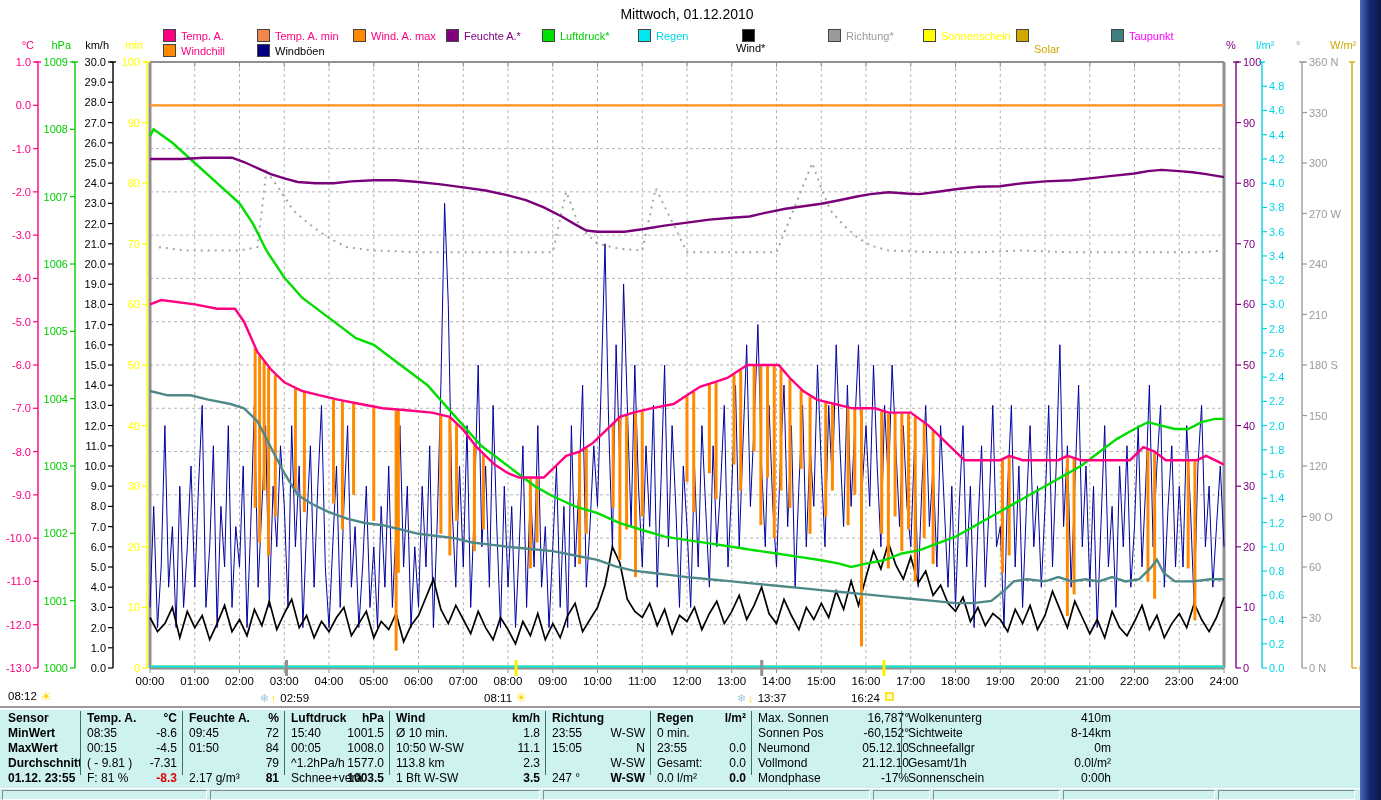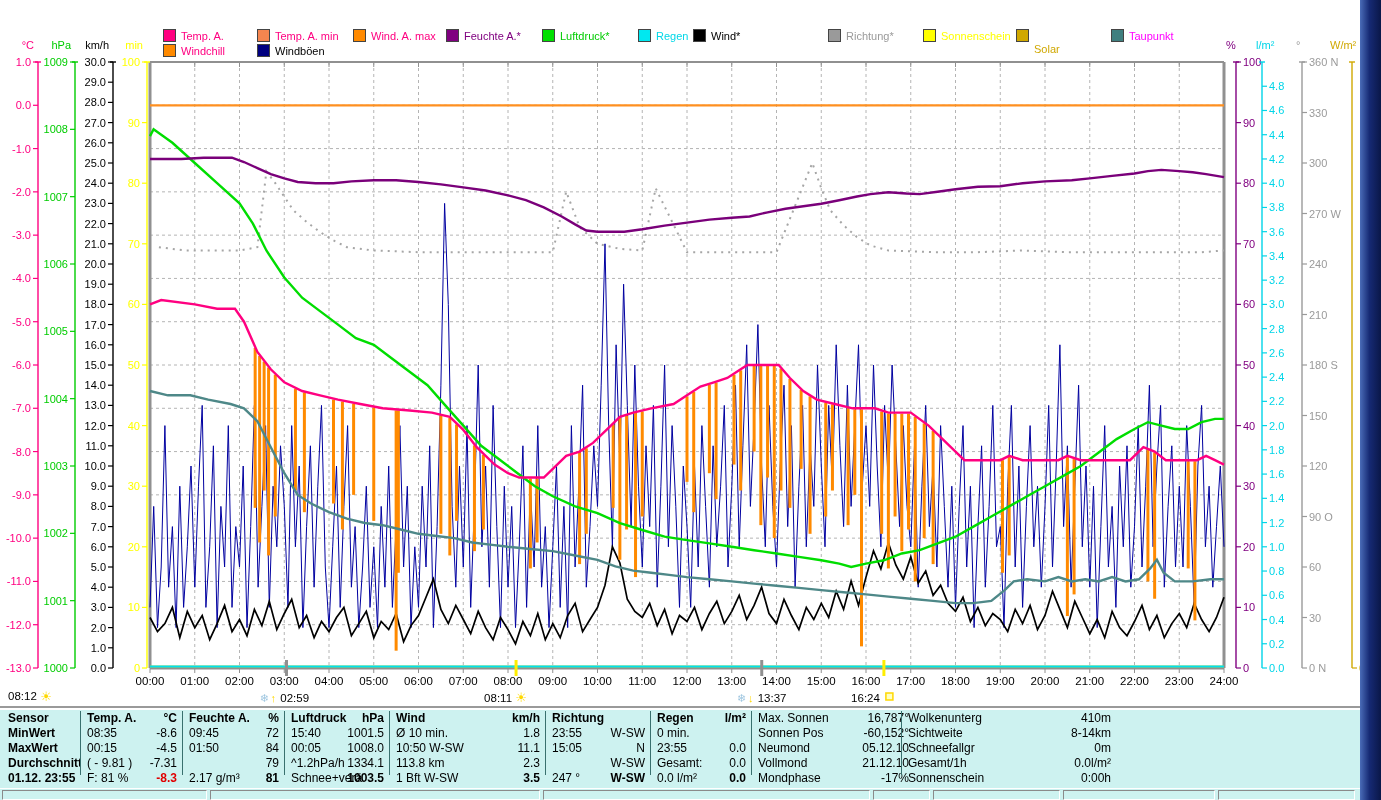--- a/index.html
+++ b/index.html
@@ -23,20 +23,21 @@
   #status-bar{position:absolute;left:0;top:789px;width:1360px;height:11px;background:#cdf2f0;}
   .panel{position:absolute;top:1px;height:8px;background:#cdf2f0;
          border:1px solid;border-color:#8a8a8a #ffffff #ffffff #8a8a8a;}
   .blue-strip{position:absolute;top:0;right:0;width:21px;height:800px;
               background:linear-gradient(90deg,#4a6cb8 0%,#162a74 45%,#0a1748 100%);}
 </style>
 </head>
 <body>
 
 <div class="screen">
+  <div class="title">Mittwoch, 01.12.2010</div>
   <div id="legend">
       <div class="legend-item" style="left: 163px; top: 29px;">
         <span class="swatch" style="background: rgb(255, 0, 128);"></span>
         <span class="legend-label" style="color: rgb(255, 0, 128);">Temp. A.</span>
       </div>
       <div class="legend-item" style="left: 257px; top: 29px;">
         <span class="swatch" style="background: rgb(245, 133, 79);"></span>
         <span class="legend-label" style="color: rgb(255, 0, 128);">Temp. A. min</span>
       </div>
       <div class="legend-item" style="left: 353px; top: 29px;">
@@ -48,21 +49,21 @@
         <span class="legend-label" style="color: rgb(128, 0, 128);">Feuchte A.*</span>
       </div>
       <div class="legend-item" style="left: 542px; top: 29px;">
         <span class="swatch" style="background: rgb(0, 224, 0);"></span>
         <span class="legend-label" style="color: rgb(0, 204, 0);">Luftdruck*</span>
       </div>
       <div class="legend-item" style="left: 638px; top: 29px;">
         <span class="swatch" style="background: rgb(0, 232, 240);"></span>
         <span class="legend-label" style="color: rgb(0, 216, 232);">Regen</span>
       </div>
-      <div class="legend-item" style="left: 693px; top: 29px;">
+      <div class="legend-item" style="left: 736px; top: 29px; flex-direction: column;">
         <span class="swatch" style="background: rgb(0, 0, 0);"></span>
         <span class="legend-label" style="color: rgb(0, 0, 0);">Wind*</span>
       </div>
       <div class="legend-item" style="left: 828px; top: 29px;">
         <span class="swatch" style="background: rgb(154, 154, 154);"></span>
         <span class="legend-label" style="color: rgb(154, 154, 154);">Richtung*</span>
       </div>
       <div class="legend-item" style="left: 923px; top: 29px;">
         <span class="swatch" style="background: rgb(255, 255, 0);"></span>
         <span class="legend-label" style="color: rgb(255, 255, 0);">Sonnenschein</span>
@@ -677,21 +678,21 @@
         <div class="trow">
           <span class="tlab">15:40</span>
           <span class="tval">1001.5</span>
         </div>
         <div class="trow">
           <span class="tlab">00:05</span>
           <span class="tval">1008.0</span>
         </div>
         <div class="trow">
           <span class="tlab">^1.2hPa/h</span>
-          <span class="tval">1334.1</span>
+          <span class="tval">1577.0</span>
         </div>
         <div class="trow">
           <span class="tlab">Schnee+verä</span>
           <span class="tval b">1003.5</span>
         </div>
       </div>
       <div class="tcol sep" style="left: 389px; width: 156px;">
         <div class="trow">
           <span class="tlab b">Wind</span>
           <span class="tval b">km/h</span>

